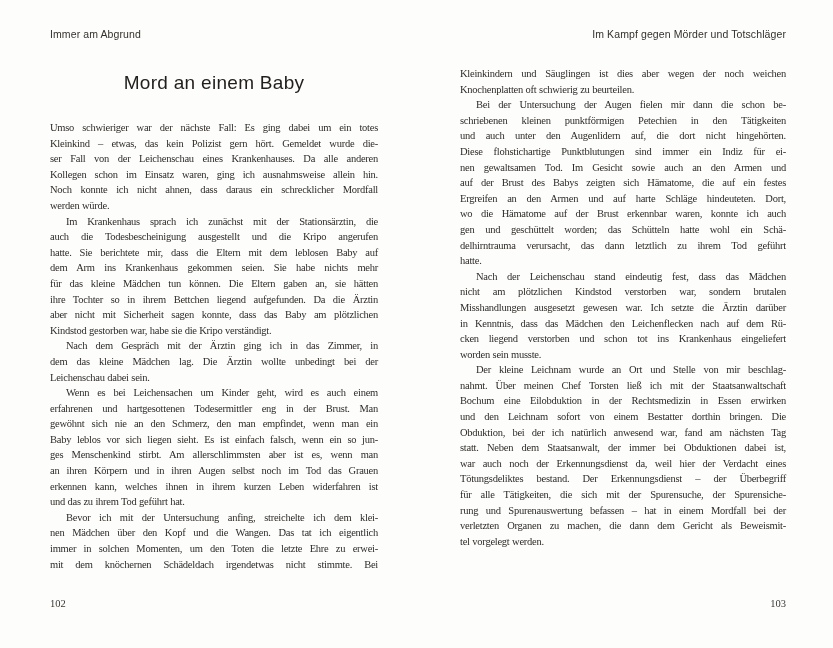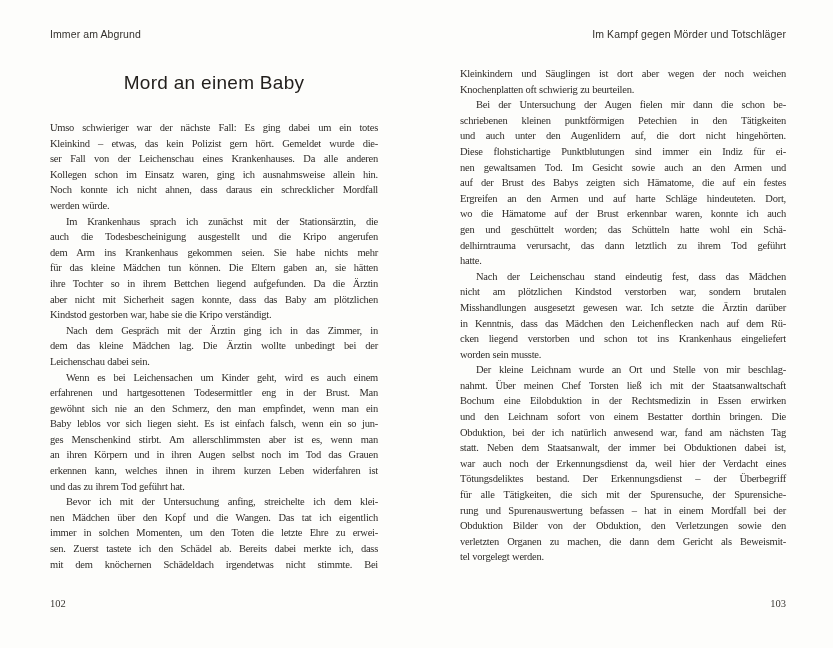--- a/index.html
+++ b/index.html
@@ -77,49 +77,49 @@
     <h1 class="chapter-title">Mord an einem Baby</h1>
     <div class="body-text" id="body-left">
         <div class="text-line just">Umso schwieriger war der nächste Fall: Es ging dabei um ein totes</div>
         <div class="text-line just">Kleinkind – etwas, das kein Polizist gern hört. Gemeldet wurde die-</div>
         <div class="text-line just">ser Fall von der Leichenschau eines Krankenhauses. Da alle anderen</div>
         <div class="text-line just">Kollegen schon im Einsatz waren, ging ich ausnahmsweise allein hin.</div>
         <div class="text-line just">Noch konnte ich nicht ahnen, dass daraus ein schrecklicher Mordfall</div>
         <div class="text-line">werden würde.</div>
         <div class="text-line indent just">Im Krankenhaus sprach ich zunächst mit der Stationsärztin, die</div>
         <div class="text-line just">auch die Todesbescheinigung ausgestellt und die Kripo angerufen</div>
+        <div class="text-line just">hatte. Sie berichtete mir, dass die Eltern mit dem leblosen Baby auf</div>
         <div class="text-line just">dem Arm ins Krankenhaus gekommen seien. Sie habe nichts mehr</div>
         <div class="text-line just">für das kleine Mädchen tun können. Die Eltern gaben an, sie hätten</div>
         <div class="text-line just">ihre Tochter so in ihrem Bettchen liegend aufgefunden. Da die Ärztin</div>
         <div class="text-line just">aber nicht mit Sicherheit sagen konnte, dass das Baby am plötzlichen</div>
         <div class="text-line">Kindstod gestorben war, habe sie die Kripo verständigt.</div>
         <div class="text-line indent just">Nach dem Gespräch mit der Ärztin ging ich in das Zimmer, in</div>
         <div class="text-line just">dem das kleine Mädchen lag. Die Ärztin wollte unbedingt bei der</div>
         <div class="text-line">Leichenschau dabei sein.</div>
         <div class="text-line indent just">Wenn es bei Leichensachen um Kinder geht, wird es auch einem</div>
         <div class="text-line just">erfahrenen und hartgesottenen Todesermittler eng in der Brust. Man</div>
         <div class="text-line just">gewöhnt sich nie an den Schmerz, den man empfindet, wenn man ein</div>
         <div class="text-line just">Baby leblos vor sich liegen sieht. Es ist einfach falsch, wenn ein so jun-</div>
         <div class="text-line just">ges Menschenkind stirbt. Am allerschlimmsten aber ist es, wenn man</div>
         <div class="text-line just">an ihren Körpern und in ihren Augen selbst noch im Tod das Grauen</div>
         <div class="text-line just">erkennen kann, welches ihnen in ihrem kurzen Leben widerfahren ist</div>
         <div class="text-line">und das zu ihrem Tod geführt hat.</div>
         <div class="text-line indent just">Bevor ich mit der Untersuchung anfing, streichelte ich dem klei-</div>
         <div class="text-line just">nen Mädchen über den Kopf und die Wangen. Das tat ich eigentlich</div>
         <div class="text-line just">immer in solchen Momenten, um den Toten die letzte Ehre zu erwei-</div>
-        <div class="text-line just">sen. Zuerst tastete ich den Schädel ab. Bereits dabei merkte ich, dass</div>
         <div class="text-line just">mit dem knöchernen Schädeldach irgendetwas nicht stimmte. Bei</div>
       </div>
     <div class="page-number page-number-left">102</div>
   </section>
 
   <section class="page page-right">
     <div class="running-header header-right">Im Kampf gegen Mörder und Totschläger</div>
     <div class="body-text" id="body-right">
-        <div class="text-line just">Kleinkindern und Säuglingen ist dort aber wegen der noch weichen</div>
+        <div class="text-line just">Kleinkindern und Säuglingen ist dies aber wegen der noch weichen</div>
         <div class="text-line">Knochenplatten oft schwierig zu beurteilen.</div>
         <div class="text-line indent just">Bei der Untersuchung der Augen fielen mir dann die schon be-</div>
         <div class="text-line just">schriebenen kleinen punktförmigen Petechien in den Tätigkeiten</div>
         <div class="text-line just">und auch unter den Augenlidern auf, die dort nicht hingehörten.</div>
         <div class="text-line just">Diese flohstichartige Punktblutungen sind immer ein Indiz für ei-</div>
         <div class="text-line just">nen gewaltsamen Tod. Im Gesicht sowie auch an den Armen und</div>
         <div class="text-line just">auf der Brust des Babys zeigten sich Hämatome, die auf ein festes</div>
         <div class="text-line just">Ergreifen an den Armen und auf harte Schläge hindeuteten. Dort,</div>
         <div class="text-line just">wo die Hämatome auf der Brust erkennbar waren, konnte ich auch</div>
         <div class="text-line just">gen und geschüttelt worden; das Schütteln hatte wohl ein Schä-</div>
@@ -134,20 +134,19 @@
         <div class="text-line indent just">Der kleine Leichnam wurde an Ort und Stelle von mir beschlag-</div>
         <div class="text-line just">nahmt. Über meinen Chef Torsten ließ ich mit der Staatsanwaltschaft</div>
         <div class="text-line just">Bochum eine Eilobduktion in der Rechtsmedizin in Essen erwirken</div>
         <div class="text-line just">und den Leichnam sofort von einem Bestatter dorthin bringen. Die</div>
         <div class="text-line just">Obduktion, bei der ich natürlich anwesend war, fand am nächsten Tag</div>
         <div class="text-line just">statt. Neben dem Staatsanwalt, der immer bei Obduktionen dabei ist,</div>
         <div class="text-line just">war auch noch der Erkennungsdienst da, weil hier der Verdacht eines</div>
         <div class="text-line just">Tötungsdeliktes bestand. Der Erkennungsdienst – der Überbegriff</div>
         <div class="text-line just">für alle Tätigkeiten, die sich mit der Spurensuche, der Spurensiche-</div>
         <div class="text-line just">rung und Spurenauswertung befassen – hat in einem Mordfall bei der</div>
-        <div class="text-line just">Obduktion Bilder von der Obduktion, den Verletzungen sowie den</div>
         <div class="text-line just">verletzten Organen zu machen, die dann dem Gericht als Beweismit-</div>
         <div class="text-line">tel vorgelegt werden.</div>
       </div>
     <div class="page-number page-number-right">103</div>
   </section>
 
 </div>
 
 </body></html>

